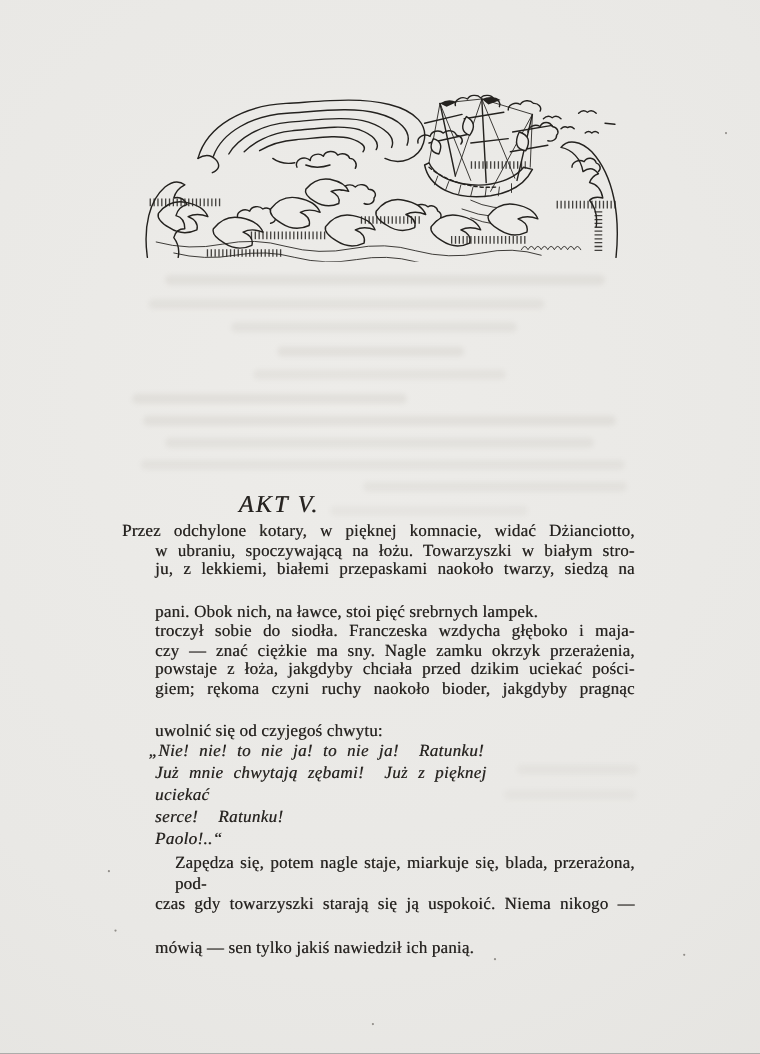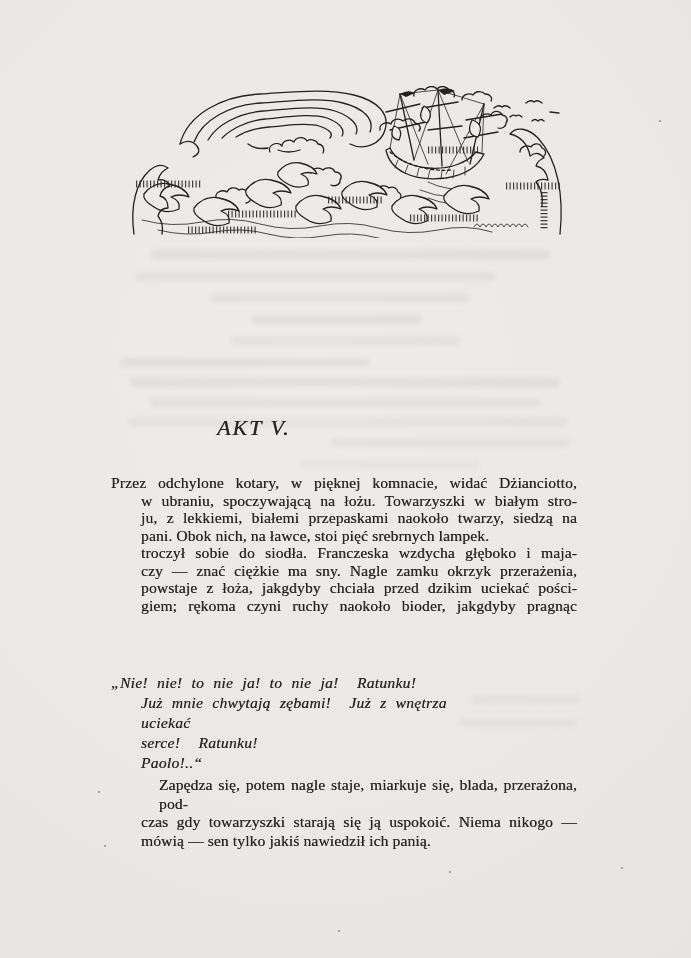--- a/index.html
+++ b/index.html
@@ -12,37 +12,37 @@
   }
   
   .illus{position:absolute;left:128px;top:86px;width:438px;height:152px;}
   .illus path{stroke:#24221f;fill:none;stroke-width:1.3;stroke-linecap:round;stroke-linejoin:round;}
   .illus .fillp{fill:#eceBe8;}
   .illus .solid{fill:#24221f;stroke:none;}
   .illus .hatch{stroke-width:7;stroke-dasharray:1.2 2.3;opacity:.85;stroke-linecap:butt;}
   .illus .thin{stroke-width:.8;}
   
   .heading{
-    position:absolute;left:217px;top:415px;margin:0;
+    position:absolute;left:217px;top:445px;margin:0;
     font-size:22px;font-style:italic;font-weight:400;letter-spacing:2px;
     text-shadow:.4px 0 0 rgba(38,35,32,.75);
   }
   
   .textcol{position:absolute;left:111px;width:466px;}
   .tline{
     font-size:15.5px;letter-spacing:.15px;
     text-shadow:.35px 0 0 rgba(38,35,32,.65);
   }
   .block1{top:474px;} .block1 .tline{line-height:17.5px;}
   .block2{top:776px;} .block2 .tline{line-height:18.5px;margin-left:48px;}
   .justified .tline{text-align:justify;text-align-last:justify;}
-  .justified .tline.plast{text-align-last:left;}
+  .justified .tline.plast{text-align-last:left;margin-top:21px;}
   .para .tline.cont{margin-left:30px;}
   .verse{top:673px;font-style:italic;}
-  .verse .tline{line-height:20px;white-space:pre;word-spacing:5px;letter-spacing:.3px;}
+  .verse .tline{line-height:20px;white-space:pre;word-spacing:5px;letter-spacing:.3px;margin-left:24px;}
   
   .gh{position:absolute;height:9px;border-radius:5px;background:#877f72;filter:blur(2.2px);}
   
   .sp{position:absolute;width:2px;height:2px;border-radius:50%;background:#4a453f;opacity:.55;}
 </style>
 </head>
 <body>
 
 <div class="page">
 
@@ -143,26 +143,27 @@
         <div class="tline first">Przez odchylone kotary, w pięknej komnacie, widać Dżianciotto,</div>
         <div class="tline cont">w ubraniu, spoczywającą na łożu. Towarzyszki w białym stro-</div>
         <div class="tline cont">ju, z lekkiemi, białemi przepaskami naokoło twarzy, siedzą na</div>
         <div class="tline cont plast">pani. Obok nich, na ławce, stoi pięć srebrnych lampek.</div>
       </div>
     <div class="para justified">
         <div class="tline cont">troczył sobie do siodła. Franczeska wzdycha głęboko i maja-</div>
         <div class="tline cont">czy — znać ciężkie ma sny. Nagle zamku okrzyk przerażenia,</div>
         <div class="tline cont">powstaje z łoża, jakgdyby chciała przed dzikim uciekać pości-</div>
         <div class="tline cont">giem; rękoma czyni ruchy naokoło bioder, jakgdyby pragnąc</div>
+        <div class="tline cont plast">uwolnić się od czyjegoś chwytu:</div>
       </div>
   </div>
 
   <div class="textcol verse para">
       <div class="tline first">„Nie! nie! to nie ja! to nie ja!  Ratunku!</div>
-      <div class="tline cont">Już mnie chwytają zębami!  Już z wnętrza</div>
+      <div class="tline cont">Już mnie chwytają zębami!  Już z pięknej</div>
       <div class="tline cont">uciekać</div>
       <div class="tline cont">serce!  Ratunku!</div>
       <div class="tline cont plast">Paolo!..“</div>
     </div>
 
   <div class="textcol block2">
     <div class="para justified">
         <div class="tline first">Zapędza się, potem nagle staje, miarkuje się, blada, przerażona, pod-</div>
         <div class="tline cont">czas gdy towarzyszki starają się ją uspokoić.  Niema nikogo —</div>
         <div class="tline cont plast">mówią — sen tylko jakiś nawiedził ich panią.</div>

